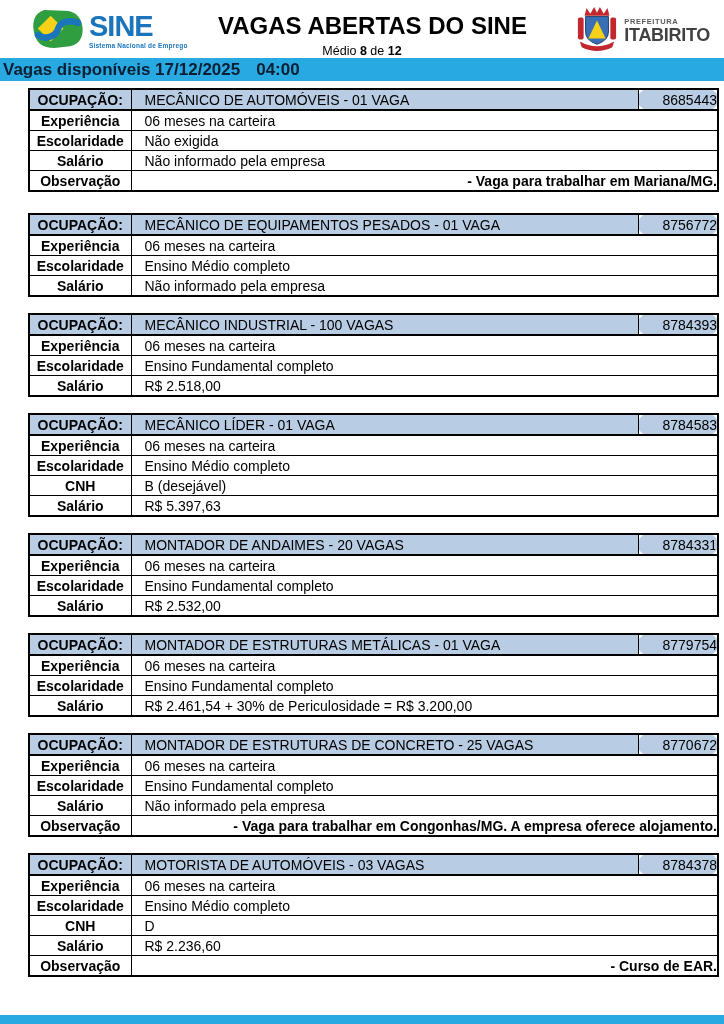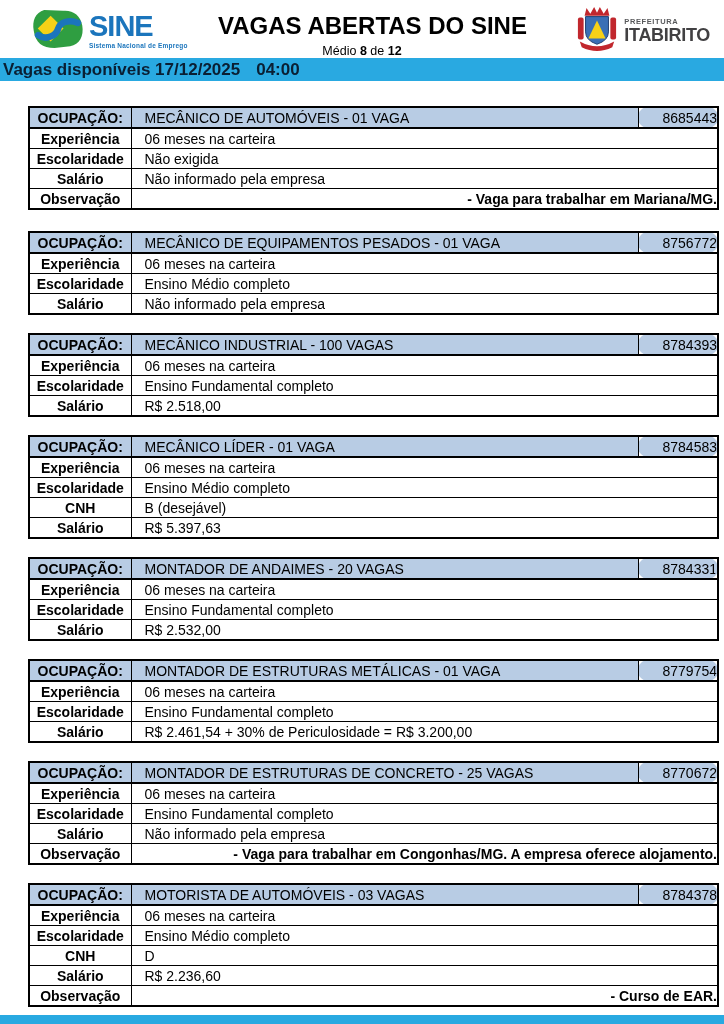--- a/index.html
+++ b/index.html
@@ -24,21 +24,21 @@
   
   .date-bar{position:absolute;top:58px;left:0;width:724px;height:23px;background:#29a9e1;
     box-sizing:border-box;padding-left:3px;display:flex;align-items:center;
     font-size:17px;font-weight:bold;color:#0a1f33;}
   .bar-time{margin-left:16px;}
   .footer-bar{position:absolute;left:0;bottom:0;width:724px;height:9px;background:#29a9e1;}
 
   
   .jobs{position:absolute;top:88px;left:28px;width:689px;}
   .job-table{border-collapse:collapse;width:689px;table-layout:fixed;
-    border:2px solid #000;margin:18px 0 16px 0;}
+    border:2px solid #000;margin:0 0 16px 0;}
   .job-table:first-child{margin-bottom:21px;}
   .col-label{width:102px;}
   .col-title{width:507px;}
   .col-id{width:80px;}
   .cell{border:1px solid #000;height:19px;font-size:14px;vertical-align:middle;
     padding:0;overflow:hidden;white-space:nowrap;}
   .cell.lbl{font-weight:bold;text-align:center;}
   .cell.val,.cell.ttl{text-align:left;padding-left:13px;}
   .cell.val.bold{font-weight:bold;text-align:right;}
   .cell.idc{text-align:right;border-radius:10px;}

